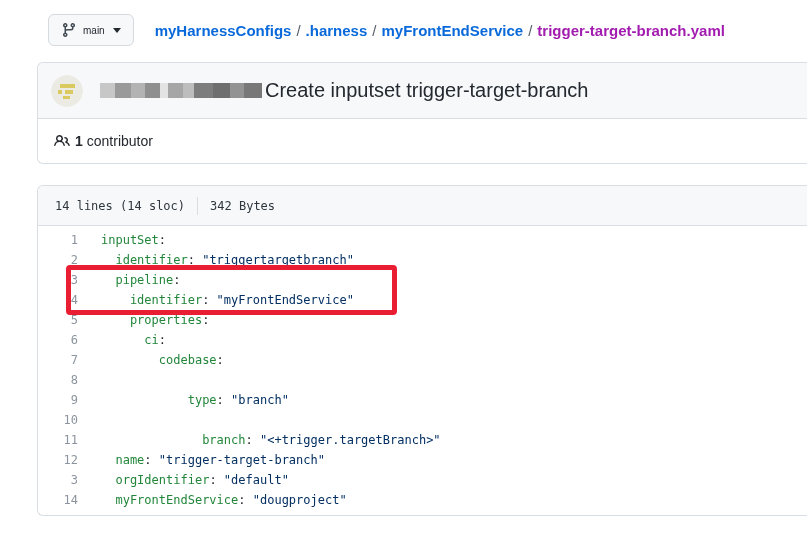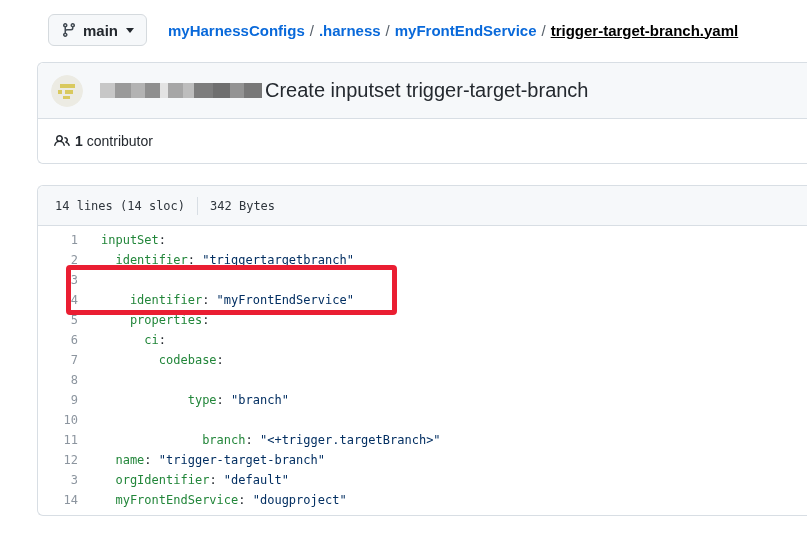--- a/index.html
+++ b/index.html
@@ -5,27 +5,27 @@
   * { margin: 0; padding: 0; box-sizing: border-box; }
   html, body { width: 807px; height: 533px; overflow: hidden; background: #ffffff;
     font-family: "Liberation Sans", sans-serif; color: #24292f; }
 
   
   .topbar { position: absolute; left: 48px; top: 14px; display: flex; align-items: center; }
   .branch-btn { display: inline-flex; align-items: center; gap: 6px; height: 32px;
     padding: 0 12px; background: #f6f8fa; border: 1px solid #d5dade; border-radius: 6px;
     cursor: pointer; }
   .branch-btn .octicon { width: 16px; height: 16px; fill: #424a53; }
-  .branch-btn .label { font-size: 15px; font-weight: 700; color: #24292f; }
+  .branch-btn .label { font-size: 10px; font-weight: 400; color: #24292f; }
   .caret { width: 0; height: 0; border-left: 4px solid transparent; border-right: 4px solid transparent;
     border-top: 5px solid #24292f; margin-left: 2px; }
   .breadcrumb { margin-left: 21px; font-size: 15px; font-weight: 700; white-space: nowrap; }
   .breadcrumb a { color: #0969da; text-decoration: none; cursor: pointer; }
   .breadcrumb .sep { color: #57606a; font-weight: 400; padding: 0 5px; }
-  .breadcrumb .current { color: #000000; text-decoration: underline; }
+  .breadcrumb .current { color: #a21caf; }
 
   
   .commit-box { position: absolute; left: 37px; top: 62px; width: 790px;
     border: 1px solid #d8dee4; border-right: none; border-radius: 6px 0 0 6px; }
   .commit-header { display: flex; align-items: center; height: 56px; background: #f6f8fa;
     border-bottom: 1px solid #d8dee4; border-radius: 6px 0 0 0; padding-left: 13px; }
   .avatar { width: 32px; height: 32px; border-radius: 50%; overflow: hidden; cursor: pointer; flex: none; }
   .redacted { width: 162px; height: 15px; margin-left: 17px; flex: none;
     background: linear-gradient(90deg,
       #c7c7c7 0 9%, #9a9a9a 9% 19%, #b3b3b3 19% 28%, #8f8f8f 28% 37%,
@@ -99,21 +99,21 @@
 <div class="file-box">
   <div class="file-header">
     <span>14 lines (14 sloc)</span>
     <span class="file-info-divider"></span>
     <span>342 Bytes</span>
   </div>
   <div class="code-area">
     <div id="code-lines">
         <div class="code-row"><span class="ln">1</span><span class="lc"><span class="tok-key">inputSet</span><span class="tok-punct">:</span></span></div>
         <div class="code-row"><span class="ln">2</span><span class="lc"><span class="tok-key">  identifier</span><span class="tok-punct">:</span><span class="tok-str"> "triggertargetbranch"</span></span></div>
-        <div class="code-row"><span class="ln">3</span></div>
+        <div class="code-row"><span class="ln">3</span><span class="lc"><span class="tok-key">  pipeline</span><span class="tok-punct">:</span></span></div>
         <div class="code-row"><span class="ln">4</span><span class="lc"><span class="tok-key">    identifier</span><span class="tok-punct">:</span><span class="tok-str"> "myFrontEndService"</span></span></div>
         <div class="code-row"><span class="ln">5</span><span class="lc"><span class="tok-key">    properties</span><span class="tok-punct">:</span></span></div>
         <div class="code-row"><span class="ln">6</span><span class="lc"><span class="tok-key">      ci</span><span class="tok-punct">:</span></span></div>
         <div class="code-row"><span class="ln">7</span><span class="lc"><span class="tok-key">        codebase</span><span class="tok-punct">:</span></span></div>
         <div class="code-row"><span class="ln">8</span></div>
         <div class="code-row"><span class="ln">9</span><span class="lc"><span class="tok-key">            type</span><span class="tok-punct">:</span><span class="tok-str"> "branch"</span></span></div>
         <div class="code-row"><span class="ln">10</span></div>
         <div class="code-row"><span class="ln">11</span><span class="lc"><span class="tok-key">              branch</span><span class="tok-punct">:</span><span class="tok-str"> "&lt;+trigger.targetBranch&gt;"</span></span></div>
         <div class="code-row"><span class="ln">12</span><span class="lc"><span class="tok-key">  name</span><span class="tok-punct">:</span><span class="tok-str"> "trigger-target-branch"</span></span></div>
         <div class="code-row"><span class="ln">3</span><span class="lc"><span class="tok-key">  orgIdentifier</span><span class="tok-punct">:</span><span class="tok-str"> "default"</span></span></div>

